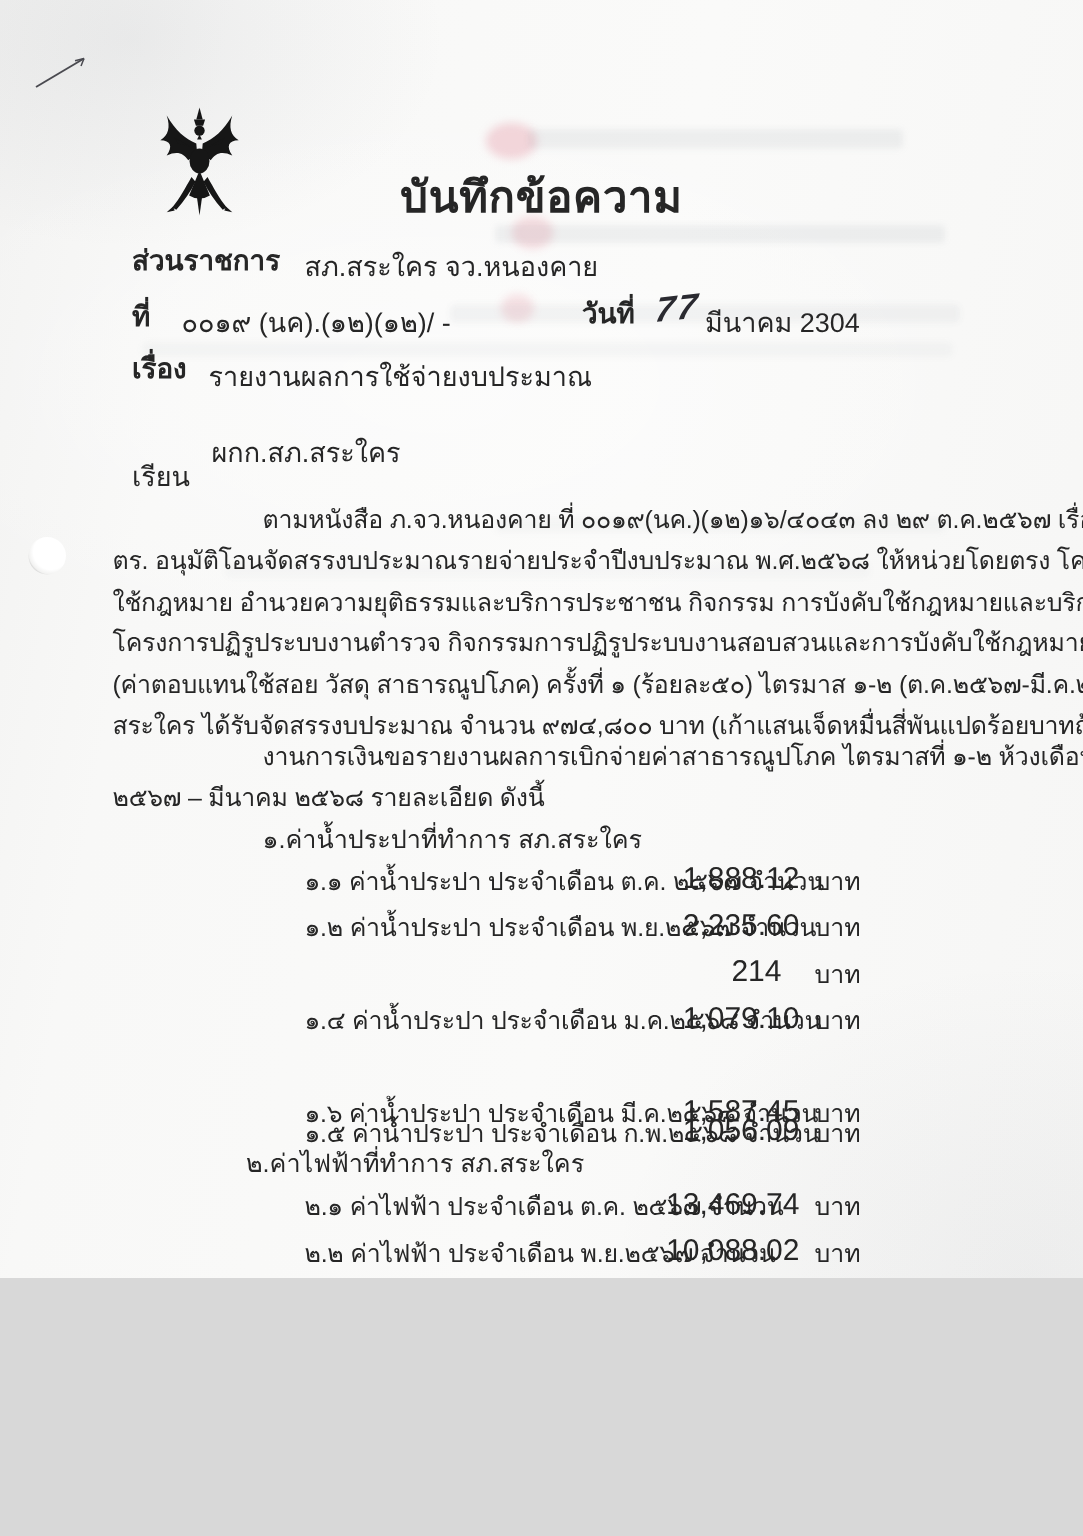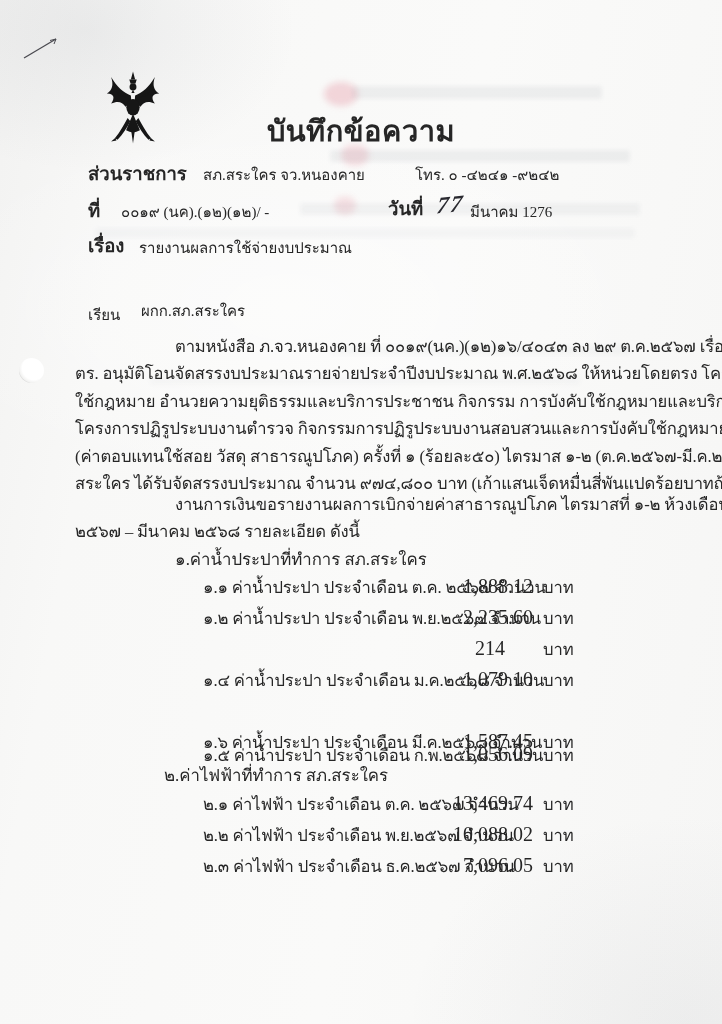--- a/index.html
+++ b/index.html
@@ -1,31 +1,31 @@
 <!DOCTYPE html>
 <html><head>
 <meta charset="utf-8">
 <style>
   html,body{margin:0;padding:0;background:#d8d8d8;}
   .page{
     position:relative;
-    width:722px;height:1024px;
+    width:722px;height:852px;
     margin:0;
     overflow:hidden;
-    font-family:Liberation Serif, serif;
+    font-family:Liberation Sans, sans-serif;
     color:#262626;
     background:
       radial-gradient(ellipse 300px 200px at 12% 3%, rgba(120,125,135,0.10), rgba(0,0,0,0) 70%),
       radial-gradient(ellipse 400px 300px at 95% 100%, rgba(120,125,135,0.08), rgba(0,0,0,0) 70%),
       radial-gradient(ellipse 500px 260px at 40% 30%, rgba(255,255,255,0.5), rgba(0,0,0,0) 75%),
       linear-gradient(100deg, #f2f2f1 0%, #f8f8f7 18%, #fafaf9 55%, #f6f6f5 100%);
   }
   .abs{position:absolute;white-space:nowrap;}
   .lbl{font-weight:bold;font-size:18.5px;}
-  .val{font-size:15px;}
+  .val{font-size:18px;}
   .bodyline{font-size:16.6px;letter-spacing:-0.15px;}
   .sechead{font-size:16.8px;}
   .item-row{position:absolute;left:0;top:0;width:722px;height:26px;}
   .item-label{position:absolute;left:203px;top:0;font-size:16.6px;white-space:nowrap;letter-spacing:-0.15px;}
   .item-amount{position:absolute;left:428px;top:1px;width:105px;text-align:right;font-size:20px;}
   .item-unit{position:absolute;left:543px;top:0;font-size:16.6px;}
   .handwrite{
     font-size:23px;font-style:italic;font-weight:bold;
     transform:rotate(-6deg) skewX(-14deg);
     color:#2a2a30;letter-spacing:2px;
@@ -77,33 +77,32 @@
       <path d="M70 90 C78 104 84 116 94 128 L89 131 C79 120 71 108 65 96 Z"></path>
       <path d="M27 127 l-8 7 l10 -2 Z"></path>
       <path d="M93 127 l8 7 l-10 -2 Z"></path>
     </g>
   </svg>
 
   <div class="title">บันทึกข้อความ</div>
 
   <span class="abs lbl" style="left:88px;top:159px;">ส่วนราชการ</span>
   <span class="abs val" style="left:203px;top:163px;">สภ.สระใคร จว.หนองคาย</span>
-  <span class="abs val" style="left:415px;top:163px;">โทร. ๐ -๔๒๔๑ -๙๒๔๒</span>
 
   <span class="abs lbl" style="left:88px;top:196px;">ที่</span>
   <span class="abs val" style="left:121px;top:200px;text-align:center;">๐๐๑๙ (นค).(๑๒)(๑๒)/ -</span>
   <span class="abs lbl" style="left:388px;top:194px;">วันที่</span>
   <span class="abs handwrite" style="left:437px;top:192px;">77</span>
-  <span class="abs val" style="left:470px;top:200px;">มีนาคม 1276</span>
+  <span class="abs val" style="left:470px;top:200px;">มีนาคม 2304</span>
 
   <span class="abs lbl" style="left:88px;top:231px;">เรื่อง</span>
   <span class="abs val" style="left:139px;top:236px;">รายงานผลการใช้จ่ายงบประมาณ</span>
 
   <span class="abs val" style="left:88px;top:303px;">เรียน</span>
-  <span class="abs val" style="left:141px;top:299px;">ผกก.สภ.สระใคร</span>
+  <span class="abs val" style="left:141px;top:287px;">ผกก.สภ.สระใคร</span>
 
   <span class="abs bodyline" style="left:175px;top:333px;">ตามหนังสือ ภ.จว.หนองคาย ที่ ๐๐๑๙(นค.)(๑๒)๑๖/๔๐๔๓ ลง ๒๙ ต.ค.๒๕๖๗ เรื่อง แจ้ง</span>
   <span class="abs bodyline" style="left:75px;top:360px;">ตร. อนุมัติโอนจัดสรรงบประมาณรายจ่ายประจำปีงบประมาณ พ.ศ.๒๕๖๘ ให้หน่วยโดยตรง โครงการการบังคับ</span>
   <span class="abs bodyline" style="left:75px;top:388px;">ใช้กฎหมาย อำนวยความยุติธรรมและบริการประชาชน กิจกรรม การบังคับใช้กฎหมายและบริการประชาชน</span>
   <span class="abs bodyline" style="left:75px;top:415px;">โครงการปฏิรูประบบงานตำรวจ กิจกรรมการปฏิรูประบบงานสอบสวนและการบังคับใช้กฎหมาย งบดำเนินงาน</span>
   <span class="abs bodyline" style="left:75px;top:443px;">(ค่าตอบแทนใช้สอย วัสดุ สาธารณูปโภค) ครั้งที่ ๑ (ร้อยละ๕๐) ไตรมาส ๑-๒  (ต.ค.๒๕๖๗-มี.ค.๒๕๖๘) และสภ.</span>
   <span class="abs bodyline" style="left:75px;top:470px;">สระใคร ได้รับจัดสรรงบประมาณ จำนวน ๙๗๔,๘๐๐ บาท (เก้าแสนเจ็ดหมื่นสี่พันแปดร้อยบาทถ้วน)</span>
 
   <span class="abs bodyline" style="left:175px;top:491px;">งานการเงินขอรายงานผลการเบิกจ่ายค่าสาธารณูปโภค ไตรมาสที่ ๑-๒ ห้วงเดือน ตุลาคม</span>
   <span class="abs bodyline" style="left:75px;top:518px;">๒๕๖๗ – มีนาคม ๒๕๖๘  รายละเอียด ดังนี้</span>
@@ -114,21 +113,21 @@
     <span class="item-label">๑.๑ ค่าน้ำประปา ประจำเดือน ต.ค. ๒๕๖๗ จำนวน</span>
     <span class="item-amount">1,888.12</span>
     <span class="item-unit">บาท</span>
   </div>
   <div class="item-row" style="top:605px;">
     <span class="item-label">๑.๒ ค่าน้ำประปา ประจำเดือน พ.ย.๒๕๖๗  จำนวน</span>
     <span class="item-amount">2,235.60</span>
     <span class="item-unit">บาท</span>
   </div>
   <div class="item-row" style="top:636px;">
-    <span class="item-amount" style="left:400px;">214</span>
+    <span class="item-amount" style="left:416px;">214</span>
     <span class="item-unit">บาท</span>
   </div>
   <div class="item-row" style="top:667px;">
     <span class="item-label">๑.๔ ค่าน้ำประปา ประจำเดือน ม.ค.๒๕๖๘  จำนวน</span>
     <span class="item-amount">1,079.10</span>
     <span class="item-unit">บาท</span>
   </div>
   <div class="item-row" style="top:704px;margin-top:38px;">
     <span class="item-label">๑.๕ ค่าน้ำประปา ประจำเดือน ก.พ.๒๕๖๘  จำนวน</span>
     <span class="item-amount">1,056.09</span>

